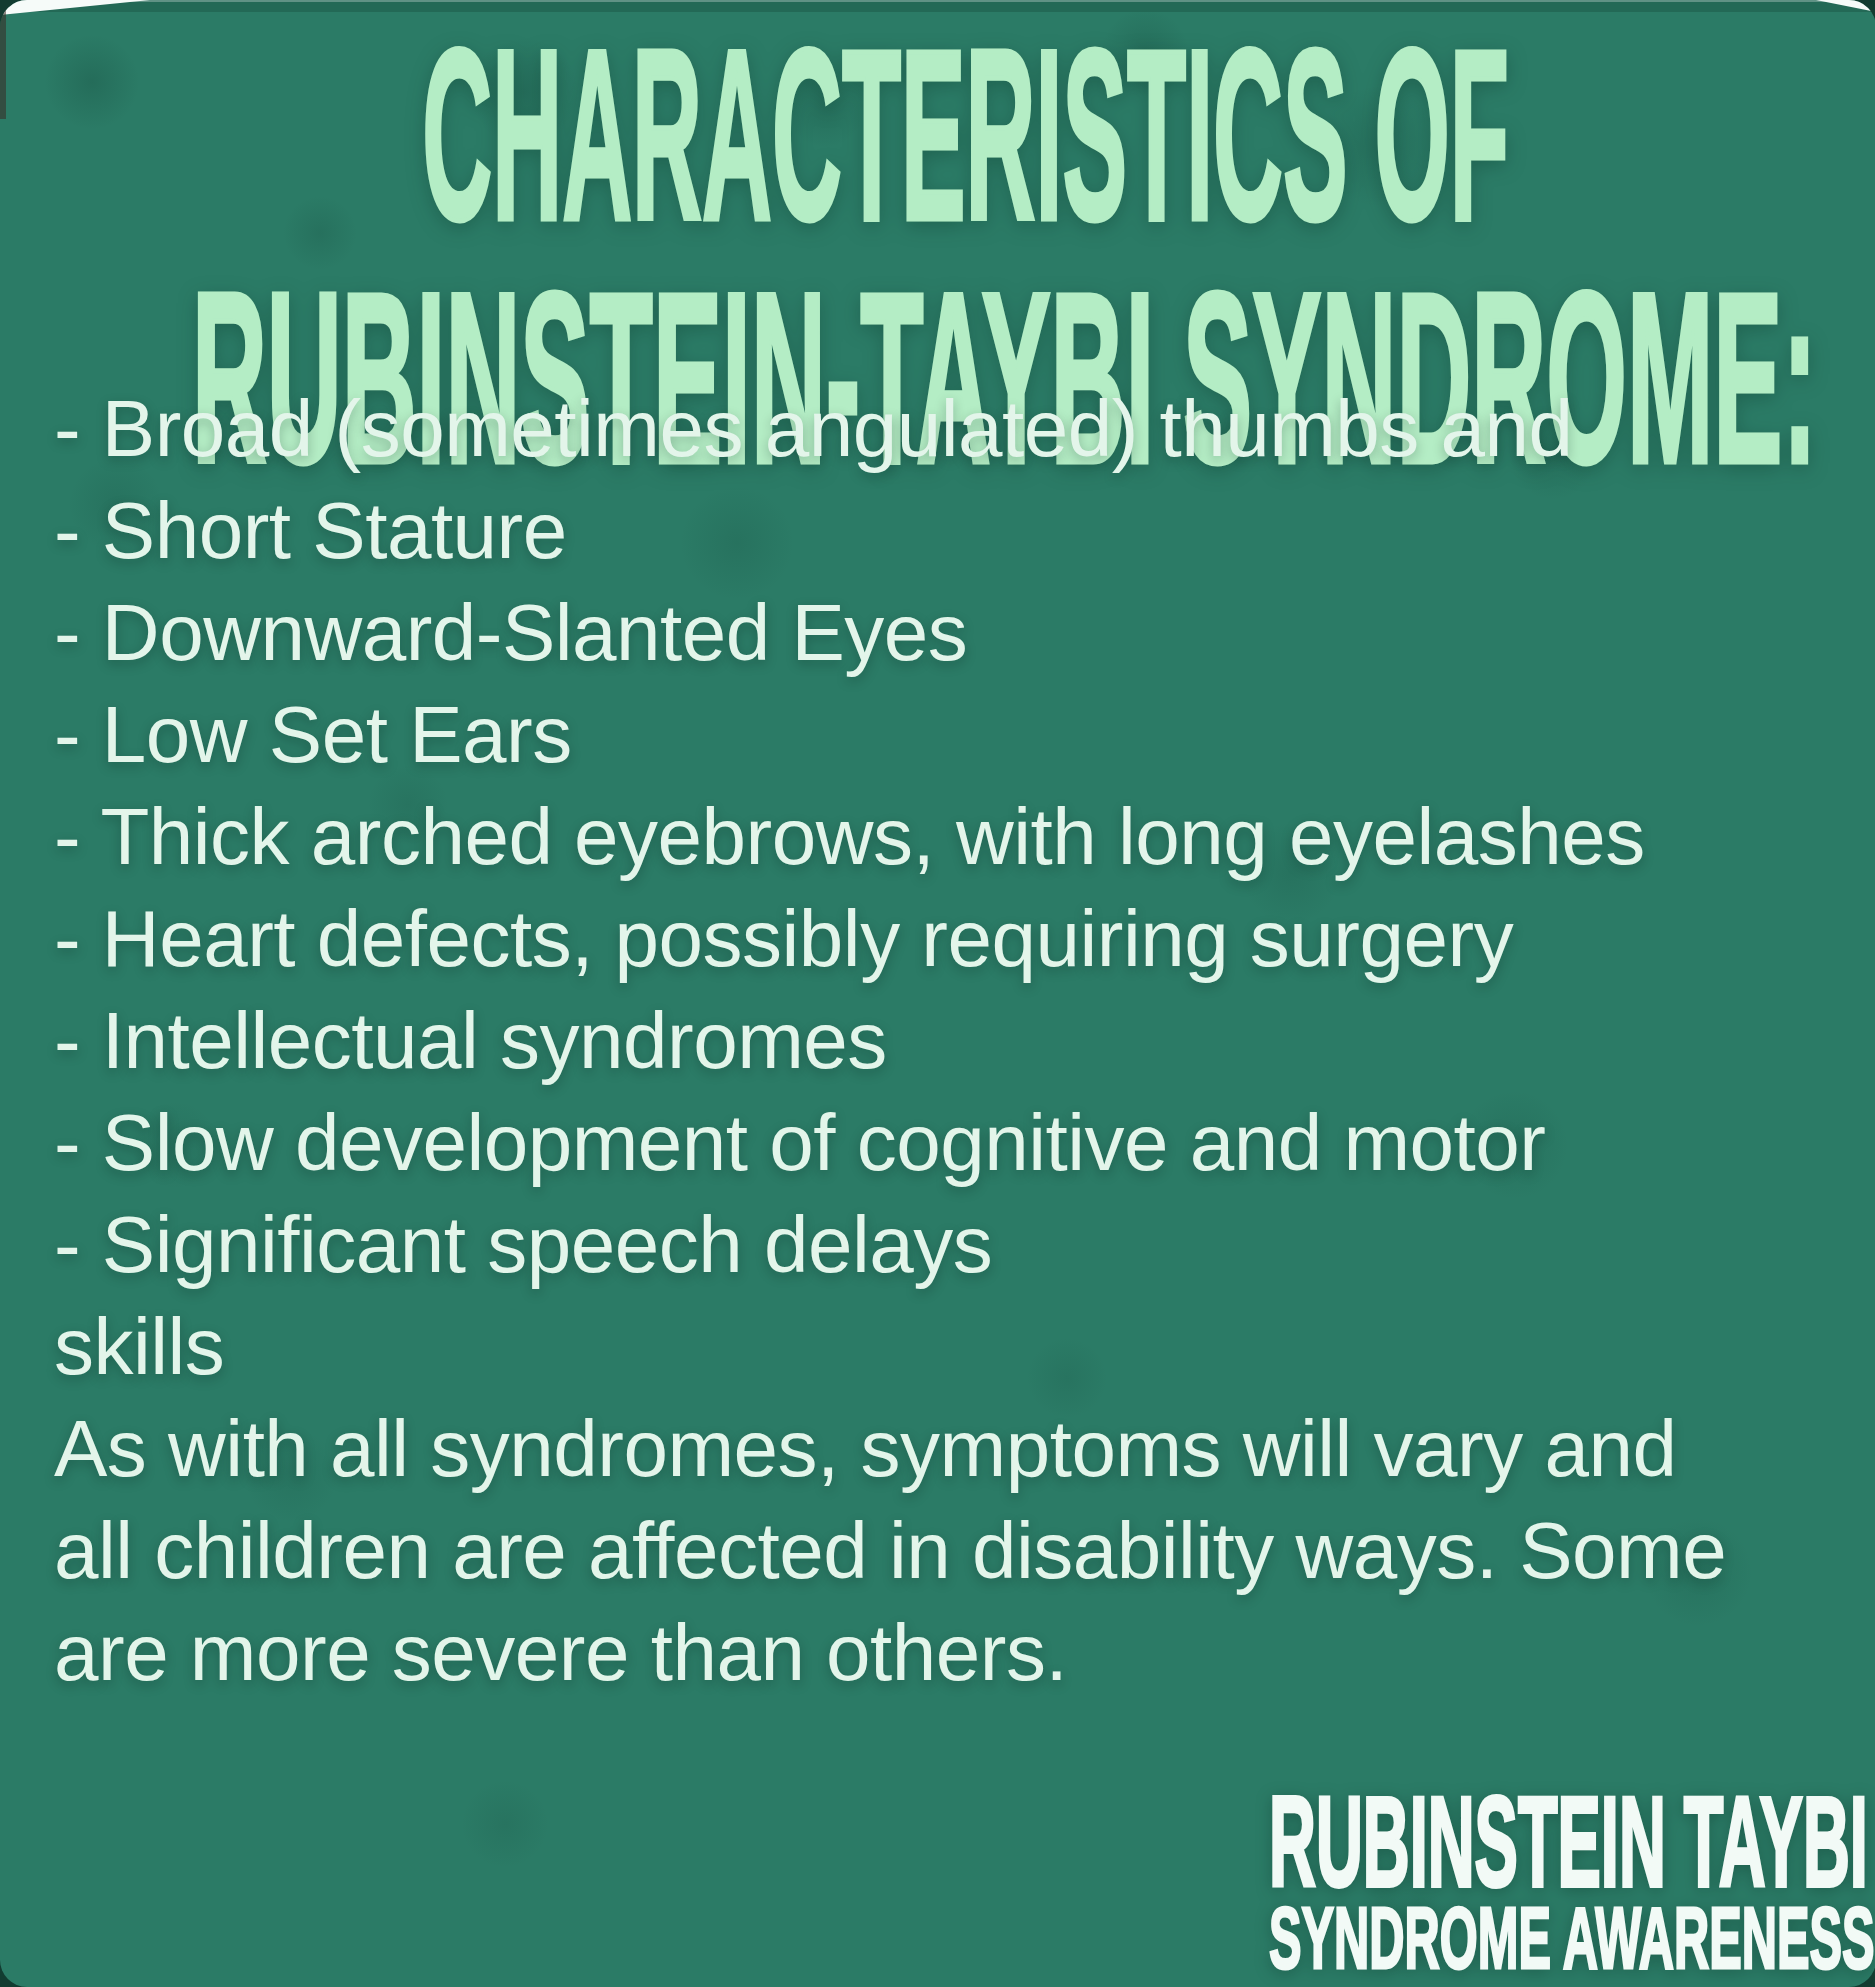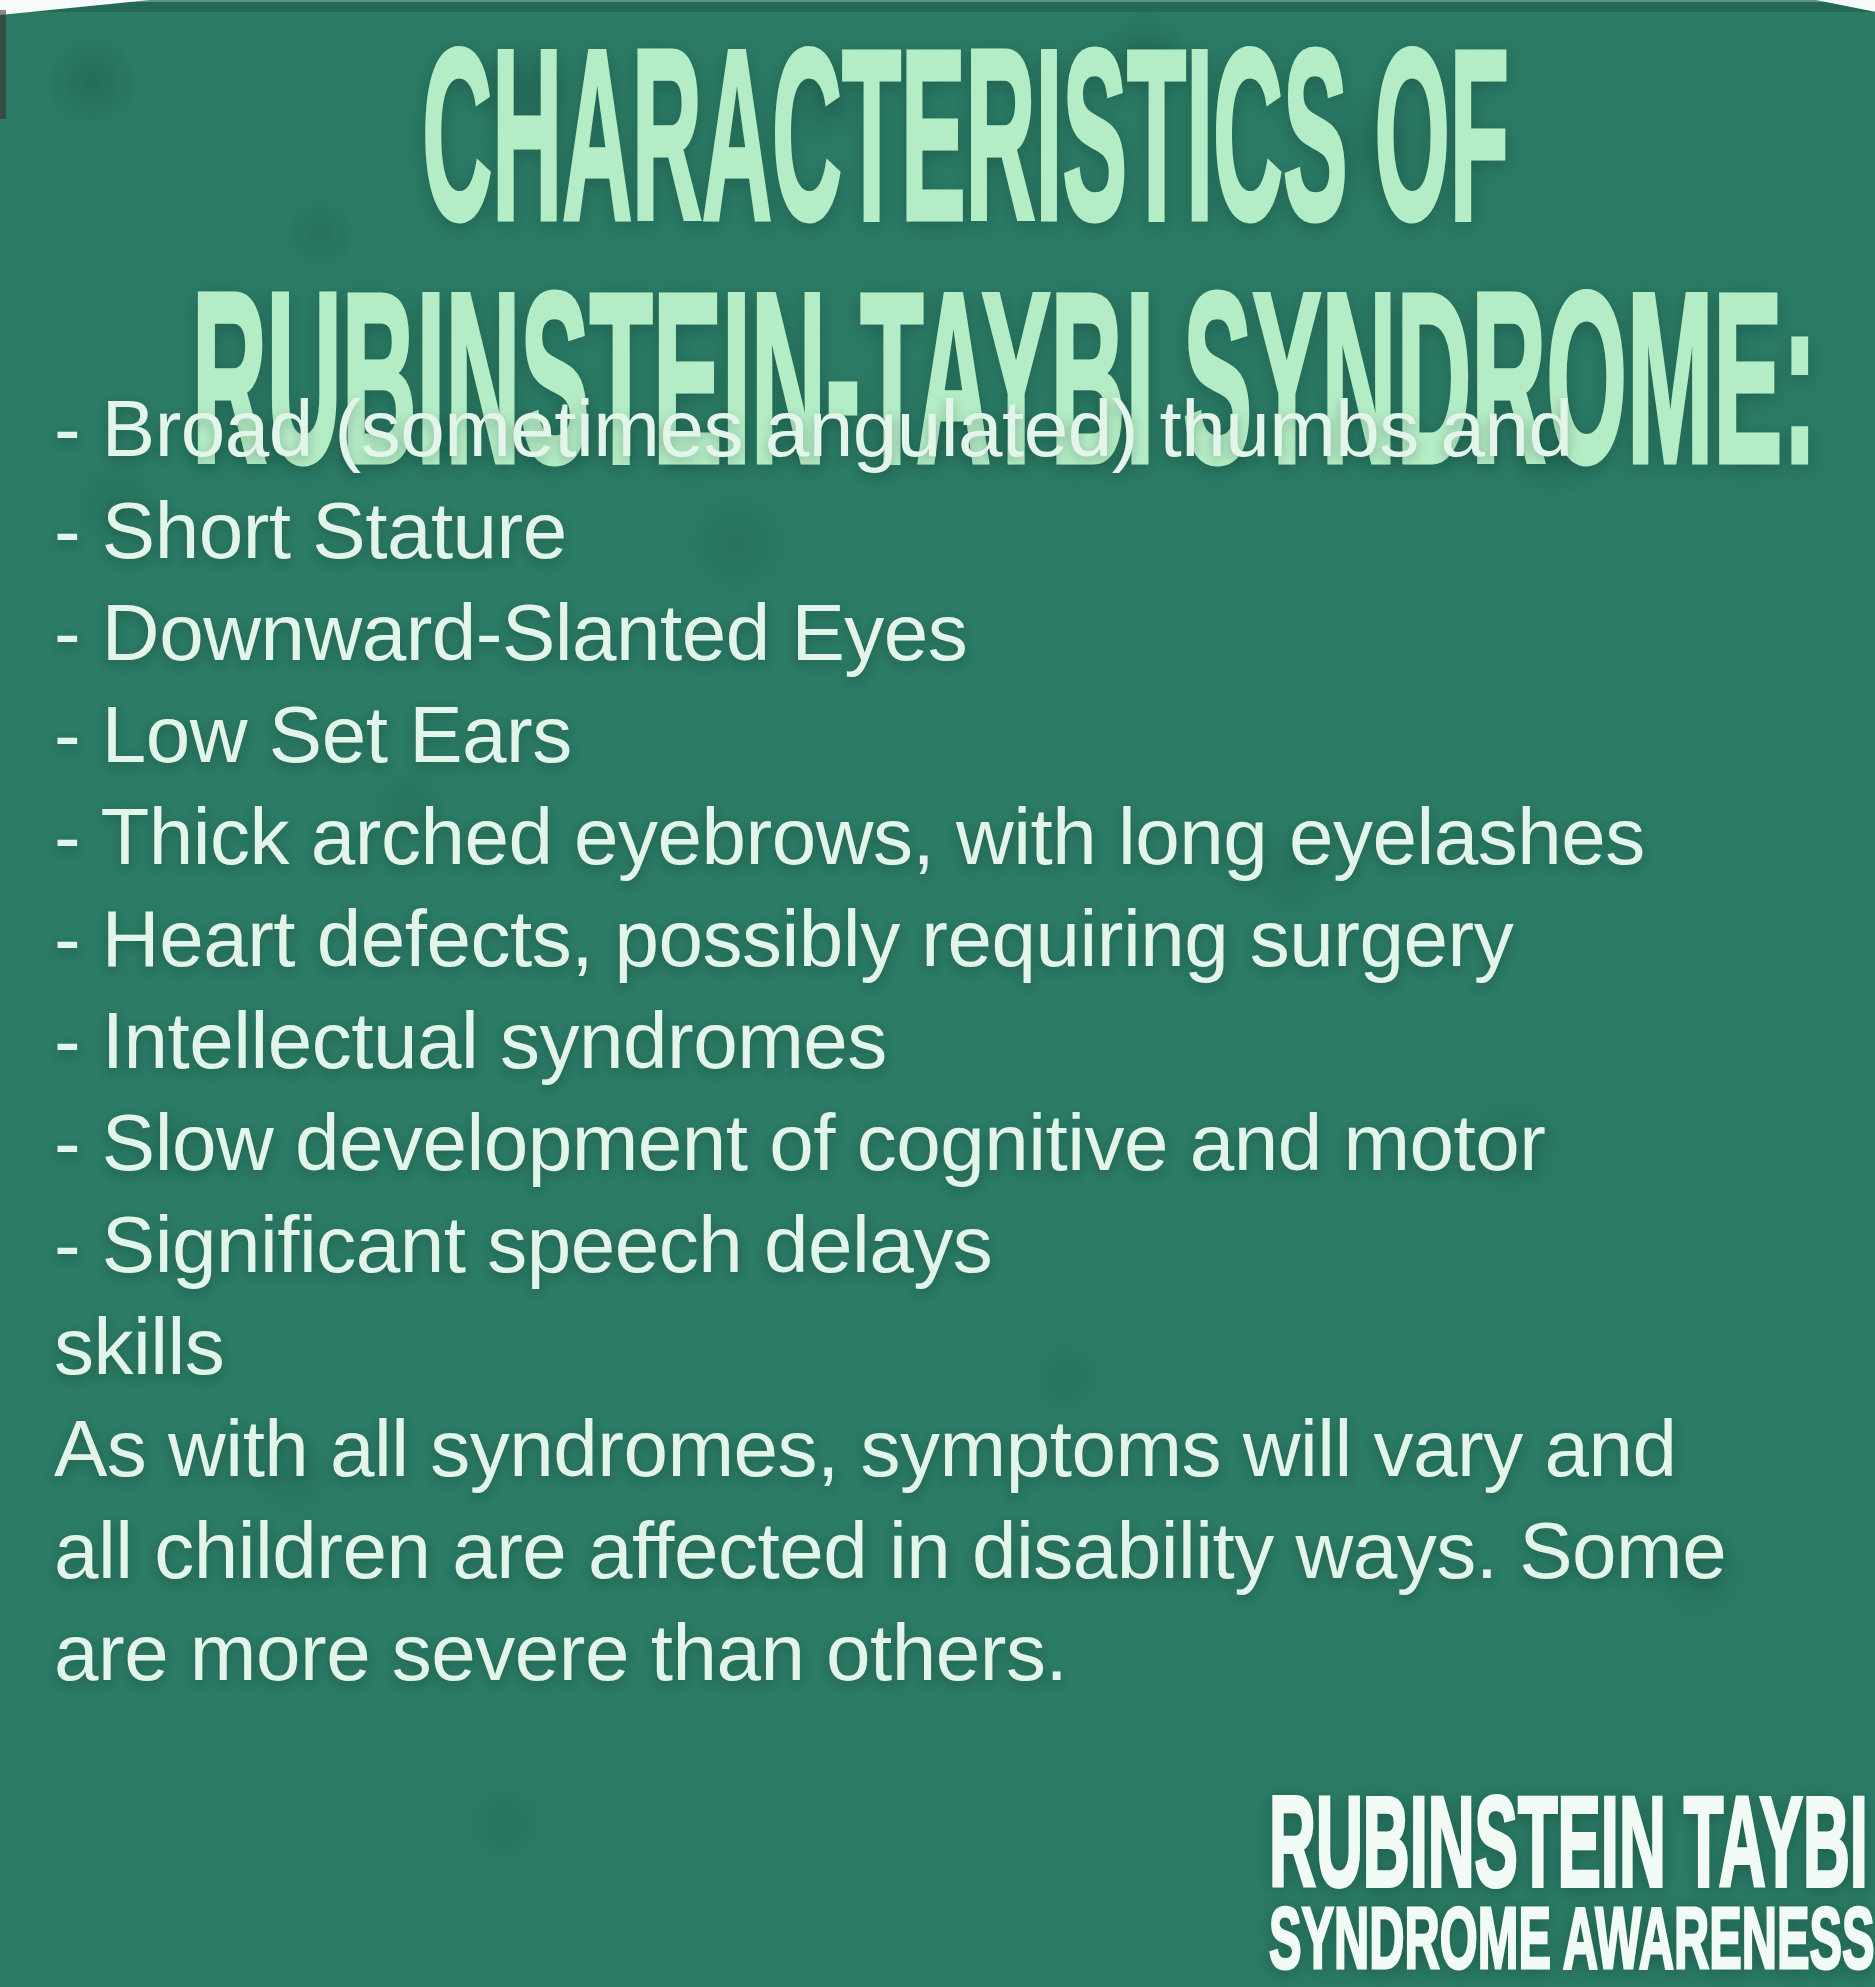--- a/index.html
+++ b/index.html
@@ -7,20 +7,21 @@
     padding: 0;
     background: #123c31;
   }
   .poster {
     position: relative;
     width: 1876px;
     height: 1987px;
     background: #2b7b66;
     overflow: hidden;
     font-family: "Liberation Sans", sans-serif;
+    border-radius: 27px;
   }
   
   .poster::before {
     content: "";
     position: absolute;
     inset: 0;
     pointer-events: none;
     background-image:
       radial-gradient(circle 68px at 92px 82px,   rgba(10,50,40,.20), transparent 70%),
       radial-gradient(circle 78px at 524px 92px,  rgba(10,50,40,.18), transparent 70%),

